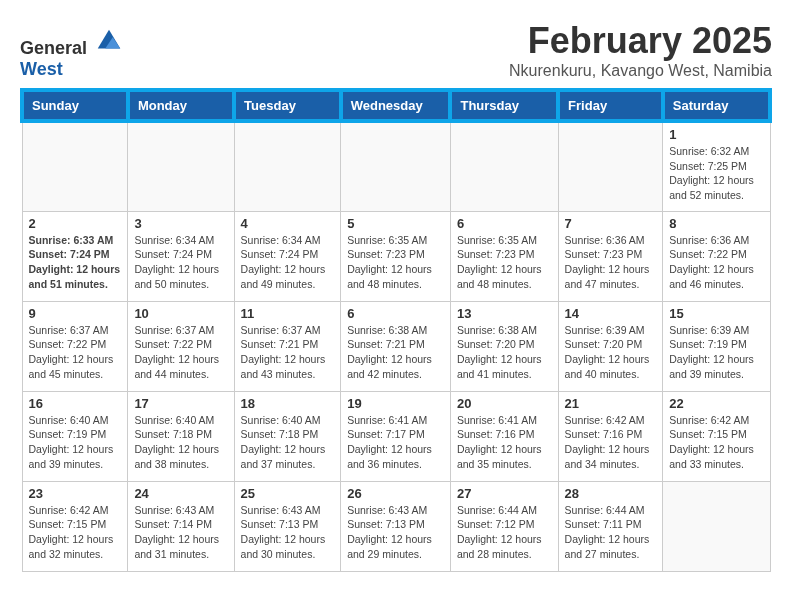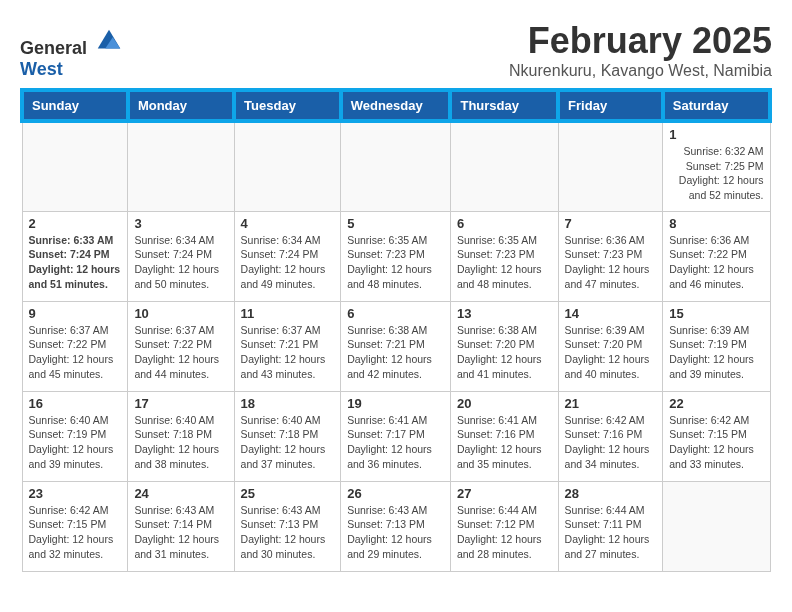--- a/index.html
+++ b/index.html
@@ -118,21 +118,21 @@
   <tbody id="calendar-body">
   <tr>
         <td class="empty-cell"></td>
         <td class="empty-cell"></td>
         <td class="empty-cell"></td>
         <td class="empty-cell"></td>
         <td class="empty-cell"></td>
         <td class="empty-cell"></td>
         <td>
           <div class="day-number">1</div>
-          <div class="day-info" style="white-space: pre-line; text-align: right;">Sunrise: 6:32 AM
+          <div class="day-info" style="white-space: pre-line;">Sunrise: 6:32 AM
 Sunset: 7:25 PM
 Daylight: 12 hours
 and 52 minutes.</div>
         </td>
       </tr>
       <tr>
         <td>
           <div class="day-number">2</div>
           <div class="day-info" style="white-space: pre-line; font-weight: bold;">Sunrise: 6:33 AM
 Sunset: 7:24 PM

